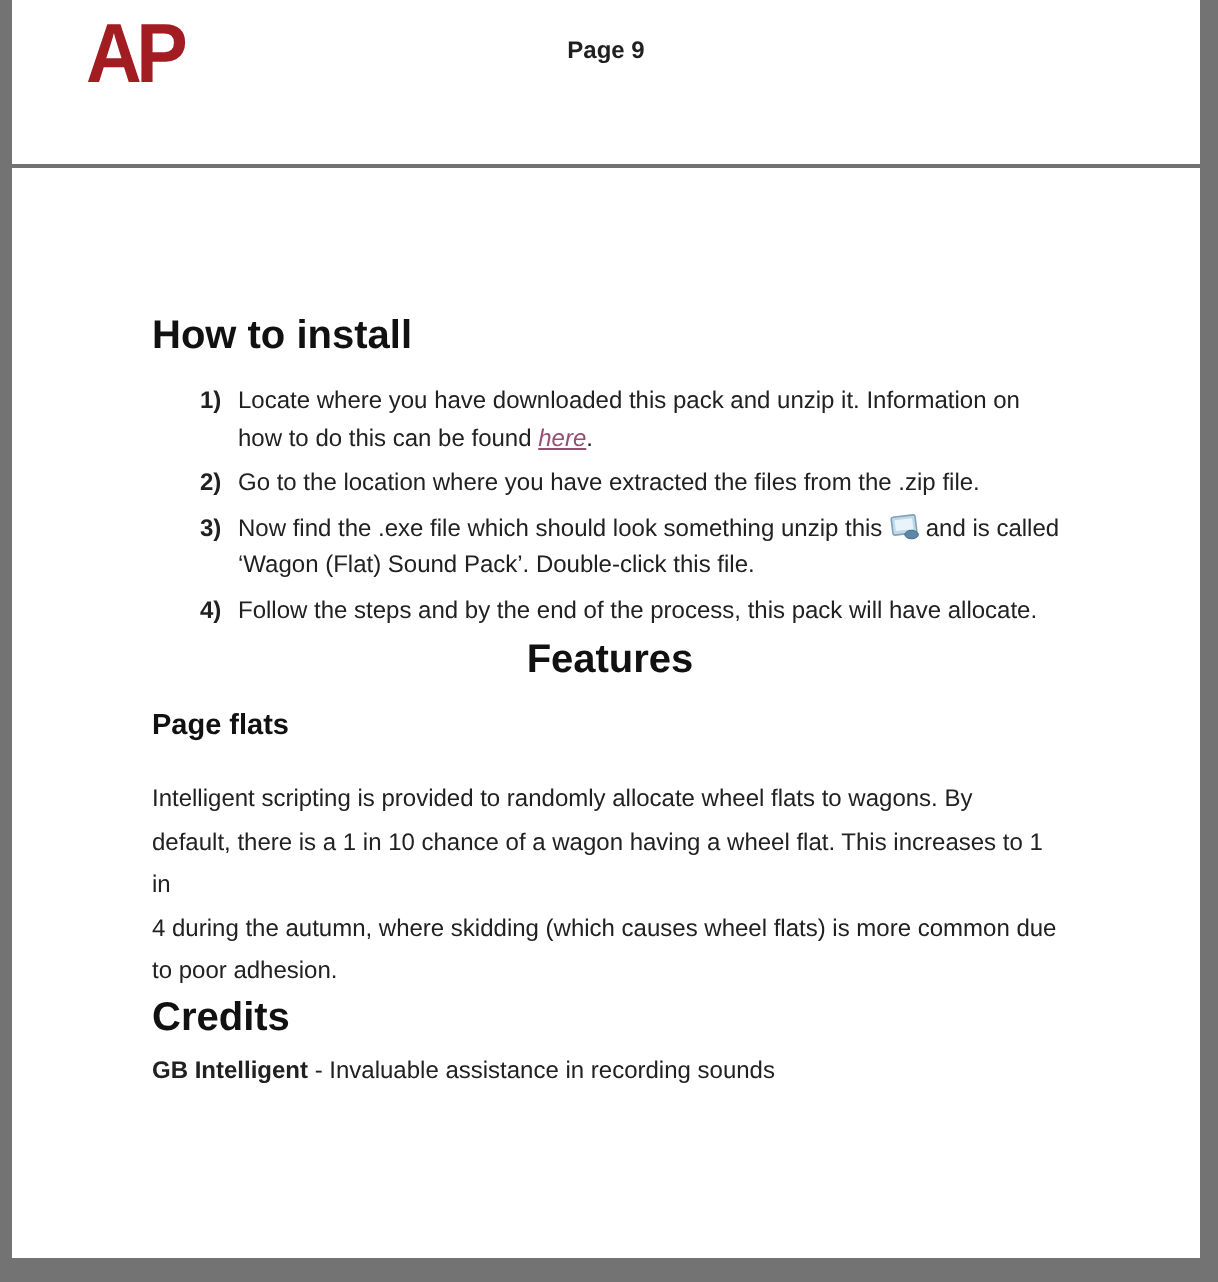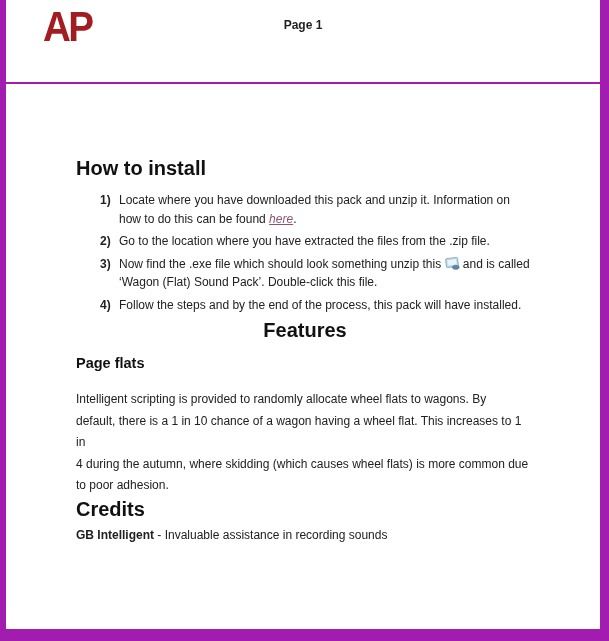--- a/index.html
+++ b/index.html
@@ -4,21 +4,21 @@
 <style>
   html, body { margin: 0; padding: 0; }
   body {
     font-family: "Liberation Sans", sans-serif;
     -webkit-font-smoothing: antialiased;
   }
   .viewer {
     position: relative;
     width: 609px;
     height: 641px;
-    background: #a21caf;
+    background: #737373;
     overflow: hidden;
   }
   .page {
     position: absolute;
     left: 6px;
     width: 594px;
     background: #ffffff;
   }
   .page-top {
     top: 0;
@@ -113,21 +113,21 @@
   }
   .credits-name { font-weight: 700; }
 </style>
 </head>
 <body>
 
 <div class="viewer">
 
   <div class="page page-top">
     <div class="logo">AP</div>
-    <div class="page-header">Page 1</div>
+    <div class="page-header">Page 9</div>
   </div>
 
   <div class="page page-main">
     <div class="content">
 
       <h1 class="doc-h1">How to install</h1>
 
       <div class="install-list">
 
         <div class="list-item">
@@ -146,21 +146,21 @@
           <span class="list-text"><span>Now find the .exe file which should look something unzip this </span><span class="exe-icon"><svg width="15" height="13" viewBox="0 0 15 13">
                   <rect x="1" y="1" width="12" height="9" rx="1" fill="#bfd9e8" stroke="#7fa3b8" stroke-width="0.8" transform="rotate(-7 7 5.5)"></rect>
                   <rect x="2.6" y="2.6" width="8.8" height="5.4" fill="#e9f4fa" transform="rotate(-7 7 5.5)"></rect>
                   <ellipse cx="10.8" cy="10.3" rx="3.4" ry="2.1" fill="#5d87a6" stroke="#46698a" stroke-width="0.5"></ellipse>
                 </svg></span><span> and is called
 ‘Wagon (Flat) Sound Pack’. Double-click this file.</span></span>
         </div>
 
         <div class="list-item">
           <span class="list-num">4)</span>
-          <span class="list-text">Follow the steps and by the end of the process, this pack will have installed.</span>
+          <span class="list-text">Follow the steps and by the end of the process, this pack will have allocate.</span>
         </div>
 
       </div>
 
       <h1 class="doc-h1 h1-features">Features</h1>
 
       <h2 class="doc-h2">Page flats</h2>
 
       <div class="body-para">Intelligent scripting is provided to randomly allocate wheel flats to wagons. By
 default, there is a 1 in 10 chance of a wagon having a wheel flat. This increases to 1 in

